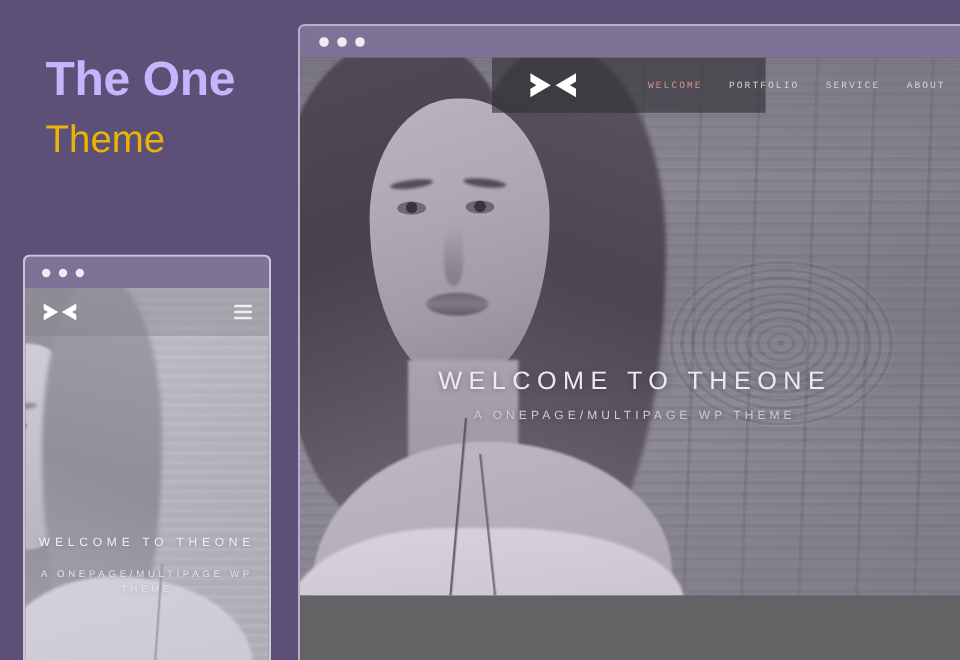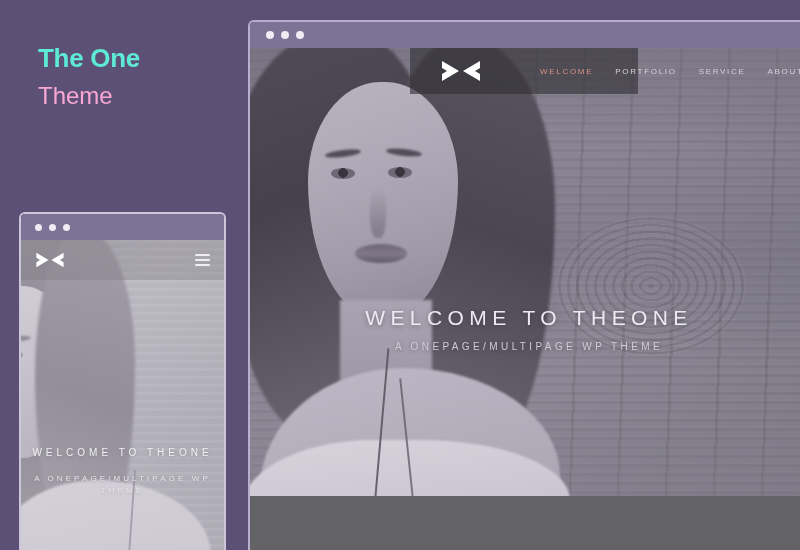--- a/index.html
+++ b/index.html
@@ -9,25 +9,25 @@
     font-family:"Liberation Sans", sans-serif;
   }
   body { background:#5d5077; position:relative; }
 
   
   .promo {
     position:absolute; left:0; top:0; width:248px; height:550px;
     padding:44px 0 0 38px;
   }
   .promo-title {
-    font-size:26px; font-weight:bold; color:#5eead4;
+    font-size:40px; font-weight:bold; color:#c4b5fd;
     letter-spacing:-0.3px; line-height:1.1;
   }
   .promo-sub {
-    font-size:24px; font-weight:400; color:#f9a8d4;
+    font-size:32px; font-weight:400; color:#eab308;
     line-height:1.25; margin-top:8px;
   }
   .promo-author {
     font-size:15px; color:#cfc9dc; margin-top:22px; letter-spacing:0.1px;
   }
 
   
   .win { position:absolute; overflow:hidden; }
   .win-bar {
     background:#7d7396;
@@ -167,21 +167,21 @@
     display:flex; align-items:center; z-index:6;
   }
   .logo {
     width:42px; height:24px; margin-left:190px; flex:none;
   }
   .nav-links {
     display:flex; align-items:center; gap:22px; margin-left:58px;
   }
   .nav-link {
     font-size:8px; letter-spacing:1.7px; color:#d6d3d9;
-    text-transform:uppercase; white-space:nowrap;
+    text-transform:uppercase; white-space:nowrap;font-family:Liberation Mono, monospace;
   }
   .nav-link.active { color:#d79385; }
 
   
   .hero-caption {
     position:absolute; left:0; right:0; top:258px; text-align:center; z-index:4;
   }
   .hero-title {
     font-size:21px; font-weight:300; letter-spacing:5.4px;
     color:#eceaf0; white-space:nowrap;

